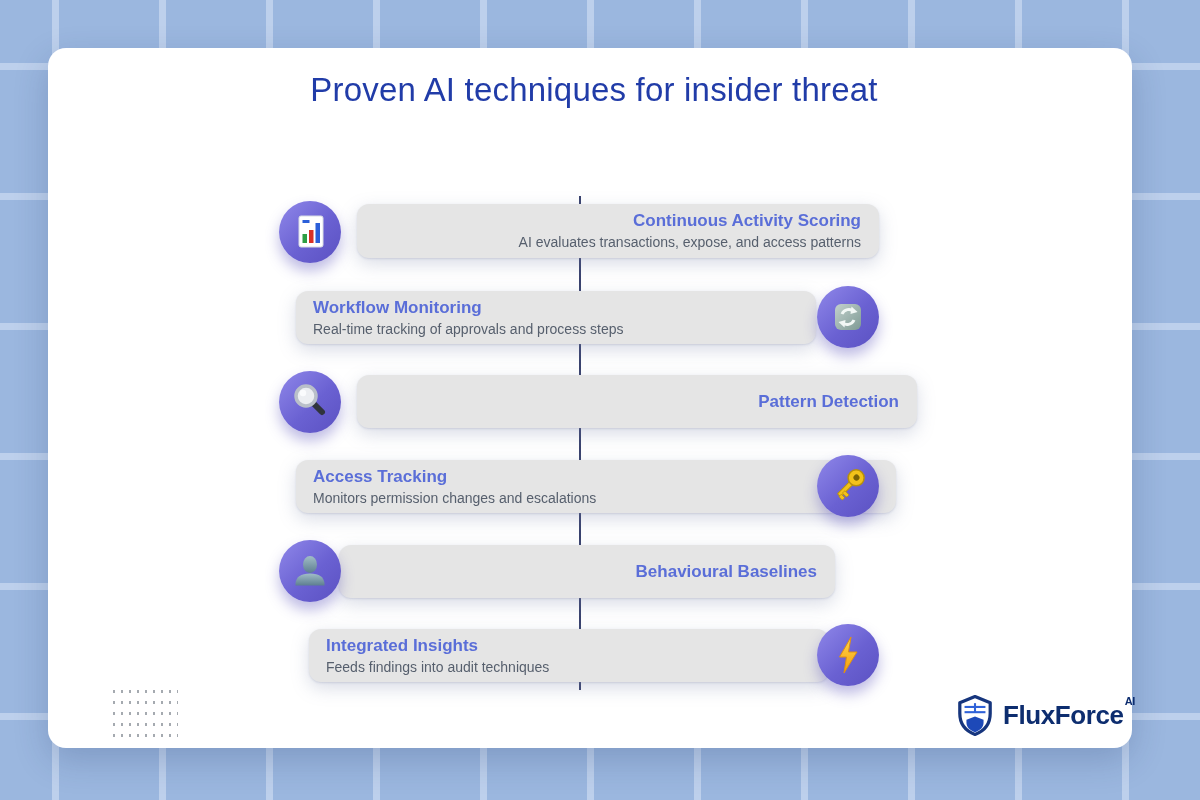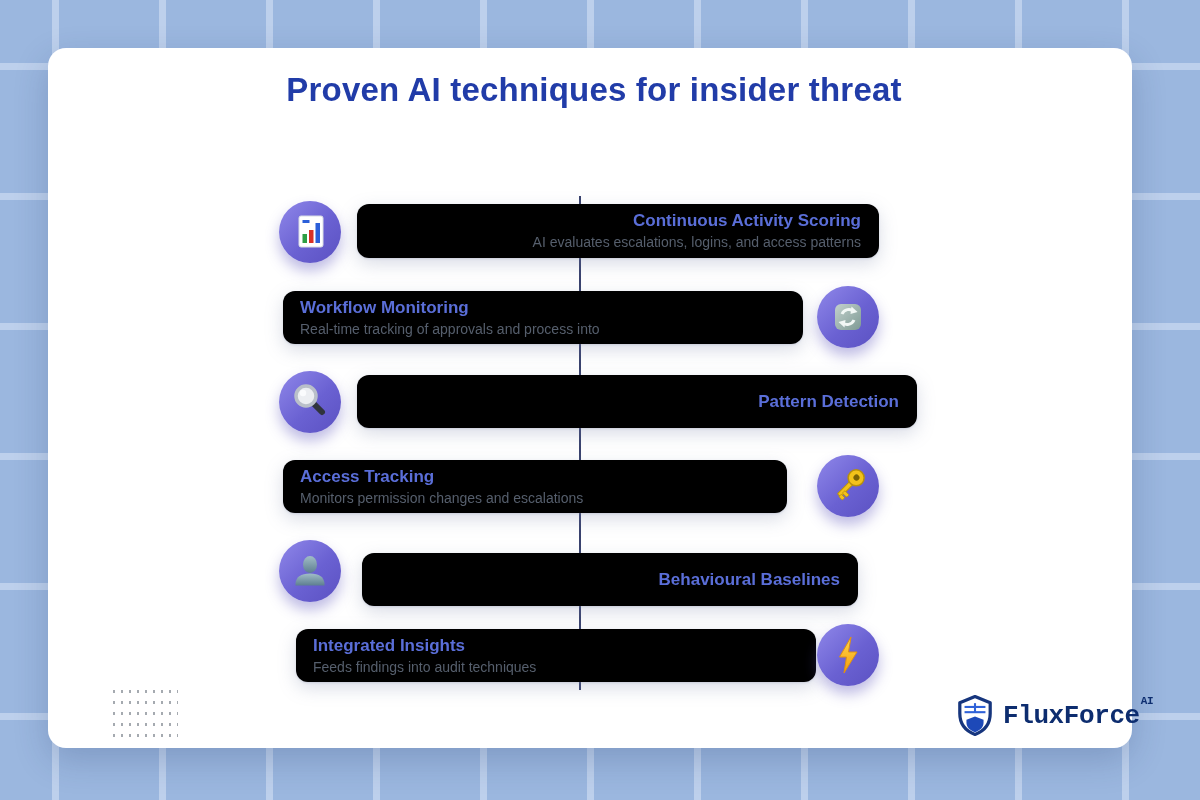--- a/index.html
+++ b/index.html
@@ -25,50 +25,50 @@
     border-radius: 18px;
     box-shadow: 0 12px 34px rgba(28, 48, 98, 0.22);
   }
 
   .title {
     position: absolute;
     left: 8px; right: 0; top: 16px;
     text-align: center;
     color: #213ca8;
     font-size: 33px;
-    font-weight: 700;
+    font-weight: 400;
     line-height: 51px;
     letter-spacing: 0.2px;
   }
 
   .timeline-line {
     position: absolute;
     left: 531px;            
     top: 148px;             
     width: 2px;
     height: 494px;
     background: #39426e;
     z-index: 0;
   }
 
   .item-card {
     position: absolute;
     width: 522px;
     height: 54px;
-    background: #000000;
+    background: #e5e5e5;
     border-radius: 12px;
     box-shadow: 0 1px 2px rgba(130,140,170,0.25), 0 6px 18px rgba(120,130,165,0.28);
     display: flex;
     flex-direction: column;
     justify-content: center;
     gap: 3px;
     z-index: 1;
   }
   .item-card.align-right { text-align: right; padding-right: 18px; }
-  .item-card.align-left  { text-align: left;  padding-left: 17px;  }
+  .item-card.align-left  { text-align: left;  padding-left: 17px; margin-left: 13px;  }
 
   .item-heading {
     color: #5a6ed8;
     font-size: 17px;
     font-weight: 700;
     line-height: 20px;
   }
   .item-desc {
     color: #565f6d;
     font-size: 14px;
@@ -84,22 +84,22 @@
     display: flex;
     align-items: center;
     justify-content: center;
     z-index: 2;
   }
 
   
   .card-1 { left: 309px; top: 156px; }
   .card-2 { left: 235px; top: 243px; width: 520px; height: 53px; }
   .card-3 { left: 309px; top: 327px; width: 560px; height: 53px; }
-  .card-4 { left: 235px; top: 412px; width: 504px; height: 53px; }
-  .card-5 { left: 314px; top: 497px; width: 496px; height: 53px; margin-top: 8px; }
+  .card-4 { left: 235px; top: 412px; width: 600px; height: 53px; }
+  .card-5 { left: 291px; top: 497px; width: 496px; height: 53px; }
   .card-6 { left: 248px; top: 581px; width: 520px; height: 53px; }
 
   .icon-1 { left: 231px; top: 153px; }
   .icon-2 { left: 769px; top: 238px; }
   .icon-3 { left: 231px; top: 323px; }
   .icon-4 { left: 769px; top: 407px; }
   .icon-5 { left: 231px; top: 492px; }
   .icon-6 { left: 769px; top: 576px; }
 
   .dots {
@@ -110,21 +110,20 @@
     background-size: 8px 11px;
     opacity: 0.75;
   }
 
   .brand {
     position: absolute;
     left: 908px; top: 646px;  
     display: flex;
     align-items: center;
     gap: 9px;
-    font-family: Liberation Mono, monospace;
   }
   .brand-name {
     color: #0d2d6f;
     font-size: 26px;
     font-weight: 700;
     letter-spacing: -0.4px;
   }
   .brand-suffix {
     color: #0d2d6f;
     font-size: 11px;
@@ -150,26 +149,26 @@
     <svg width="62" height="62" viewBox="0 0 62 62">
       <rect x="20" y="15" width="24" height="31" rx="2" fill="#ffffff" stroke="#d8dce4"></rect>
       <rect x="23.5" y="19" width="7" height="3" fill="#2b5fd9"></rect>
       <rect x="23.5" y="33" width="4.5" height="9" fill="#2e9e44"></rect>
       <rect x="30" y="29" width="4.5" height="13" fill="#d93025"></rect>
       <rect x="36.5" y="22" width="4.5" height="20" fill="#2b5fd9"></rect>
     </svg>
   </div>
   <div class="item-card align-right card-1">
     <div class="item-heading">Continuous Activity Scoring</div>
-    <div class="item-desc">AI evaluates escalations, logins, and access patterns</div>
+    <div class="item-desc">AI evaluates transactions, expose, and access patterns</div>
   </div>
 
   <div class="item-card align-left card-2">
     <div class="item-heading">Workflow Monitoring</div>
-    <div class="item-desc">Real-time tracking of approvals and process into</div>
+    <div class="item-desc">Real-time tracking of approvals and process steps</div>
   </div>
   <div class="icon-circle icon-2">
     <svg width="62" height="62" viewBox="0 0 62 62">
       <defs>
         <linearGradient id="tileg" x1="0" y1="0" x2="1" y2="1">
           <stop offset="0" stop-color="#c3d1cd"></stop>
             <stop offset="1" stop-color="#7e9a94"></stop>
         </linearGradient>
       </defs>
       <rect x="18" y="18" width="26" height="26" rx="6" fill="url(#tileg)"></rect>

